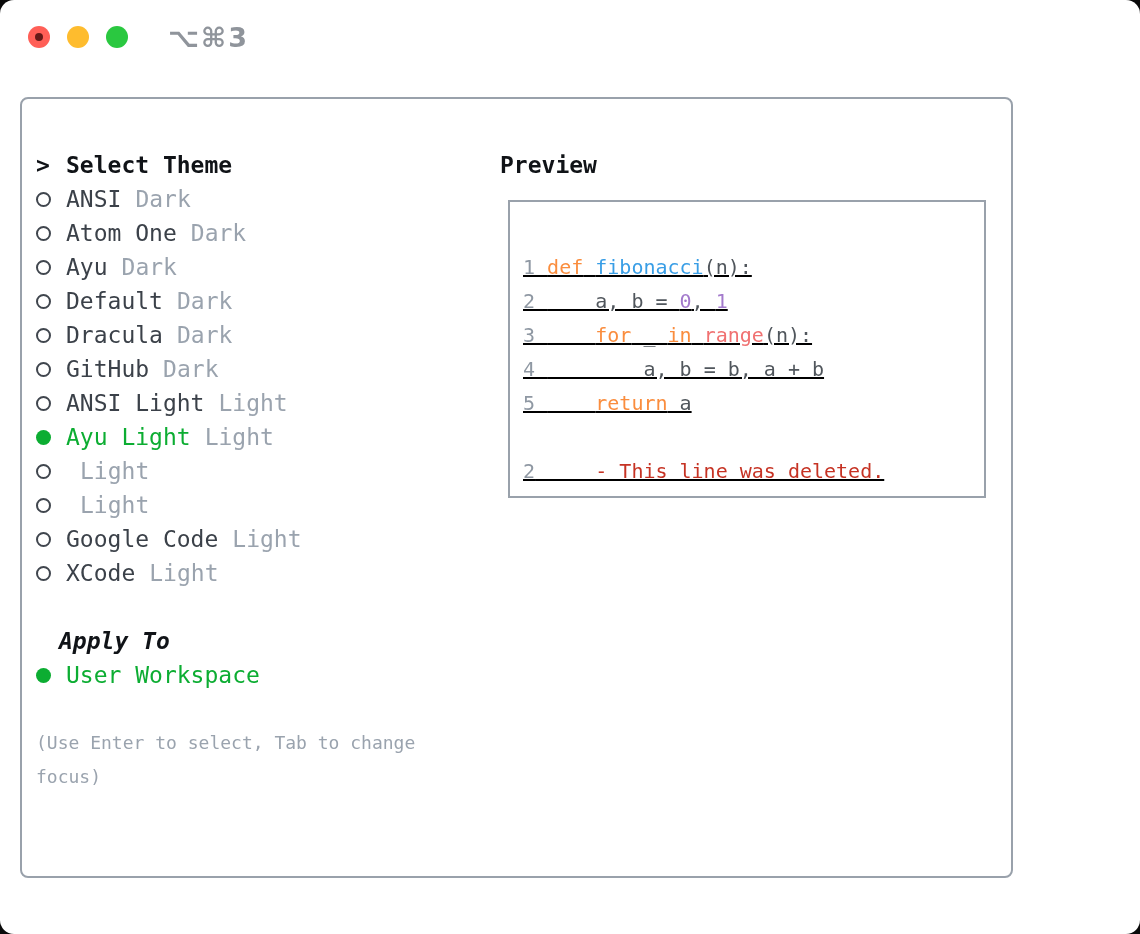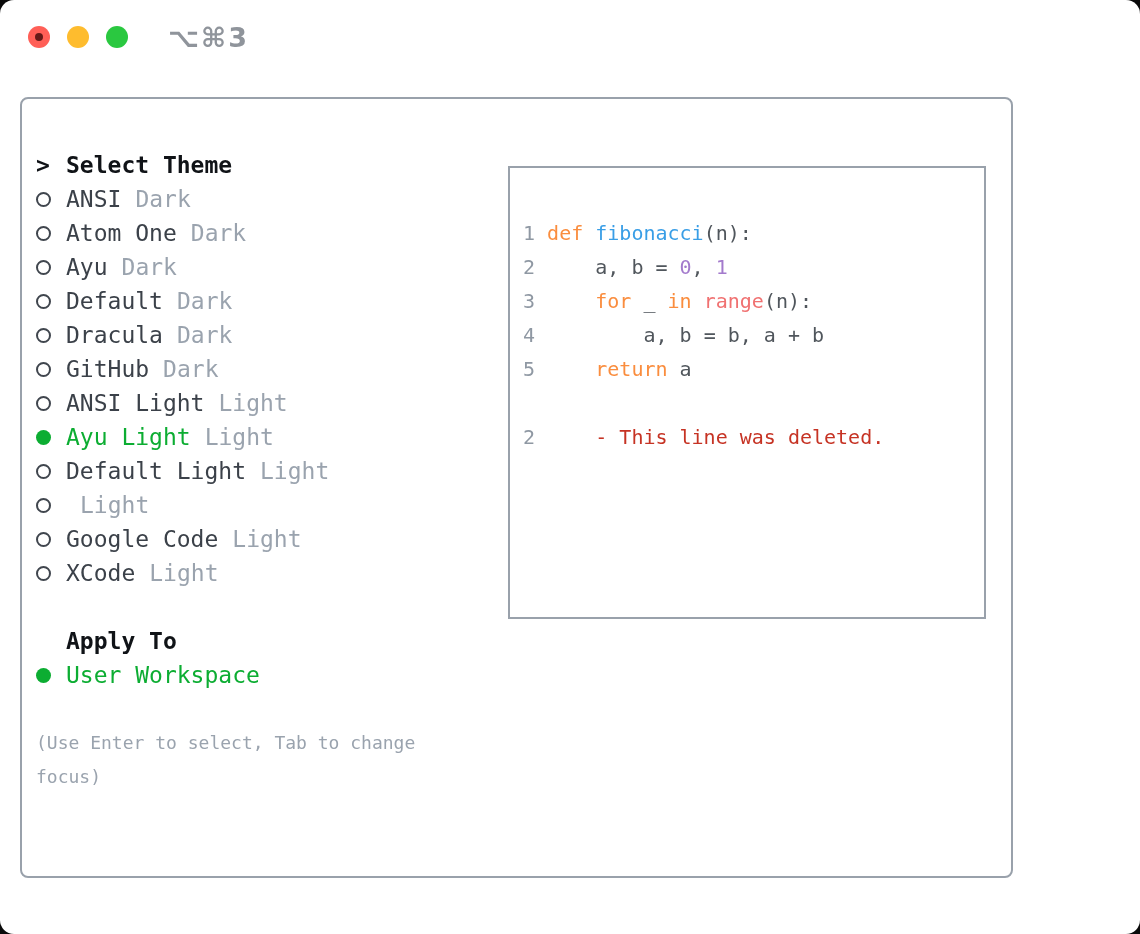--- a/index.html
+++ b/index.html
@@ -29,29 +29,29 @@
   .right-col{position:absolute;left:478px;top:49px;width:500px;}
   .row{display:flex;align-items:center;height:34px;font-size:23px;color:var(--itemtext);}
   .prompt{display:inline-block;width:30px;font-weight:bold;color:var(--ink);}
   .head-label{font-weight:bold;color:var(--ink);}
   .marker{flex:0 0 15px;width:15px;height:15px;border-radius:50%;border:2px solid #40464e;box-sizing:border-box;margin-right:15px;}
   .marker.sel{border:none;background:var(--sel);}
   .label{white-space:pre;}
   .label.sel-text{color:var(--sel);}
   .tag{color:var(--tag);margin-left:14px;white-space:pre;}
   .section-title{margin-top:34px;}
-  .section-title .head-label{margin-left:30px;}
+  .section-title .head-label{margin-left:23px;font-style:italic;}
   .help{
     margin-top:34px;font-size:18px;line-height:34px;color:var(--help);width:424px;
   }
   
   .preview-box{
-    margin-left:8px;margin-top:18px;width:478px;height:453px;
+    margin-left:8px;margin-top:18px;width:478px;height:298px;
     border:2px solid var(--border);box-sizing:border-box;background:#fff;
-    padding:48px 0 0 13px;overflow:hidden;
+    padding:48px 0 0 13px;overflow:hidden;text-decoration:underline;
   }
   .code-line{height:34px;line-height:34px;font-size:20px;white-space:pre;}
   .tok-ln{color:var(--ln);}
   .tok-fg{color:var(--fg);}
   .tok-kw{color:var(--kw);}
   .tok-fn{color:var(--fn);}
   .tok-num{color:var(--num);}
   .tok-builtin{color:var(--builtin);}
   .tok-ctx{color:var(--ctx);}
   .tok-del{color:var(--del);}
@@ -113,21 +113,20 @@
             <span class="label">ANSI Light</span>
             <span class="tag">Light</span>
           </div>
           <div class="row">
             <span class="marker sel"></span>
             <span class="label sel-text">Ayu Light</span>
             <span class="tag">Light</span>
           </div>
           <div class="row">
             <span class="marker"></span>
-            <span class="label">Default Light</span>
             <span class="tag">Light</span>
           </div>
           <div class="row">
             <span class="marker"></span>
             <span class="tag">Light</span>
           </div>
           <div class="row">
             <span class="marker"></span>
             <span class="label">Google Code</span>
             <span class="tag">Light</span>
@@ -146,20 +145,23 @@
           <div class="row">
             <span class="marker sel"></span>
             <span class="label sel-text">User Workspace</span>
           </div>
         </div>
 
       <div class="help">(Use Enter to select, Tab to change focus)</div>
     </div>
 
     <div class="right-col">
+      <div class="row">
+        <span class="head-label">Preview</span>
+      </div>
       <div class="preview-box" id="preview-box">
           <div class="code-line"><span class="tok-ln">1 </span><span class="tok-kw">def</span><span class="tok-fg"> </span><span class="tok-fn">fibonacci</span><span class="tok-fg">(n):</span></div>
           <div class="code-line"><span class="tok-ln">2 </span><span class="tok-fg">    a, b = </span><span class="tok-num">0</span><span class="tok-fg">, </span><span class="tok-num">1</span></div>
           <div class="code-line"><span class="tok-ln">3 </span><span class="tok-fg">    </span><span class="tok-kw">for</span><span class="tok-fg"> _ </span><span class="tok-kw">in</span><span class="tok-fg"> </span><span class="tok-builtin">range</span><span class="tok-fg">(n):</span></div>
           <div class="code-line"><span class="tok-ln">4 </span><span class="tok-fg">        a, b = b, a + b</span></div>
           <div class="code-line"><span class="tok-ln">5 </span><span class="tok-fg">    </span><span class="tok-kw">return</span><span class="tok-fg"> a</span></div>
           <div class="code-line"></div>
           <div class="code-line"><span class="tok-ln">2</span><span class="tok-del">     - This line was deleted.</span></div>
         </div>
     </div>

